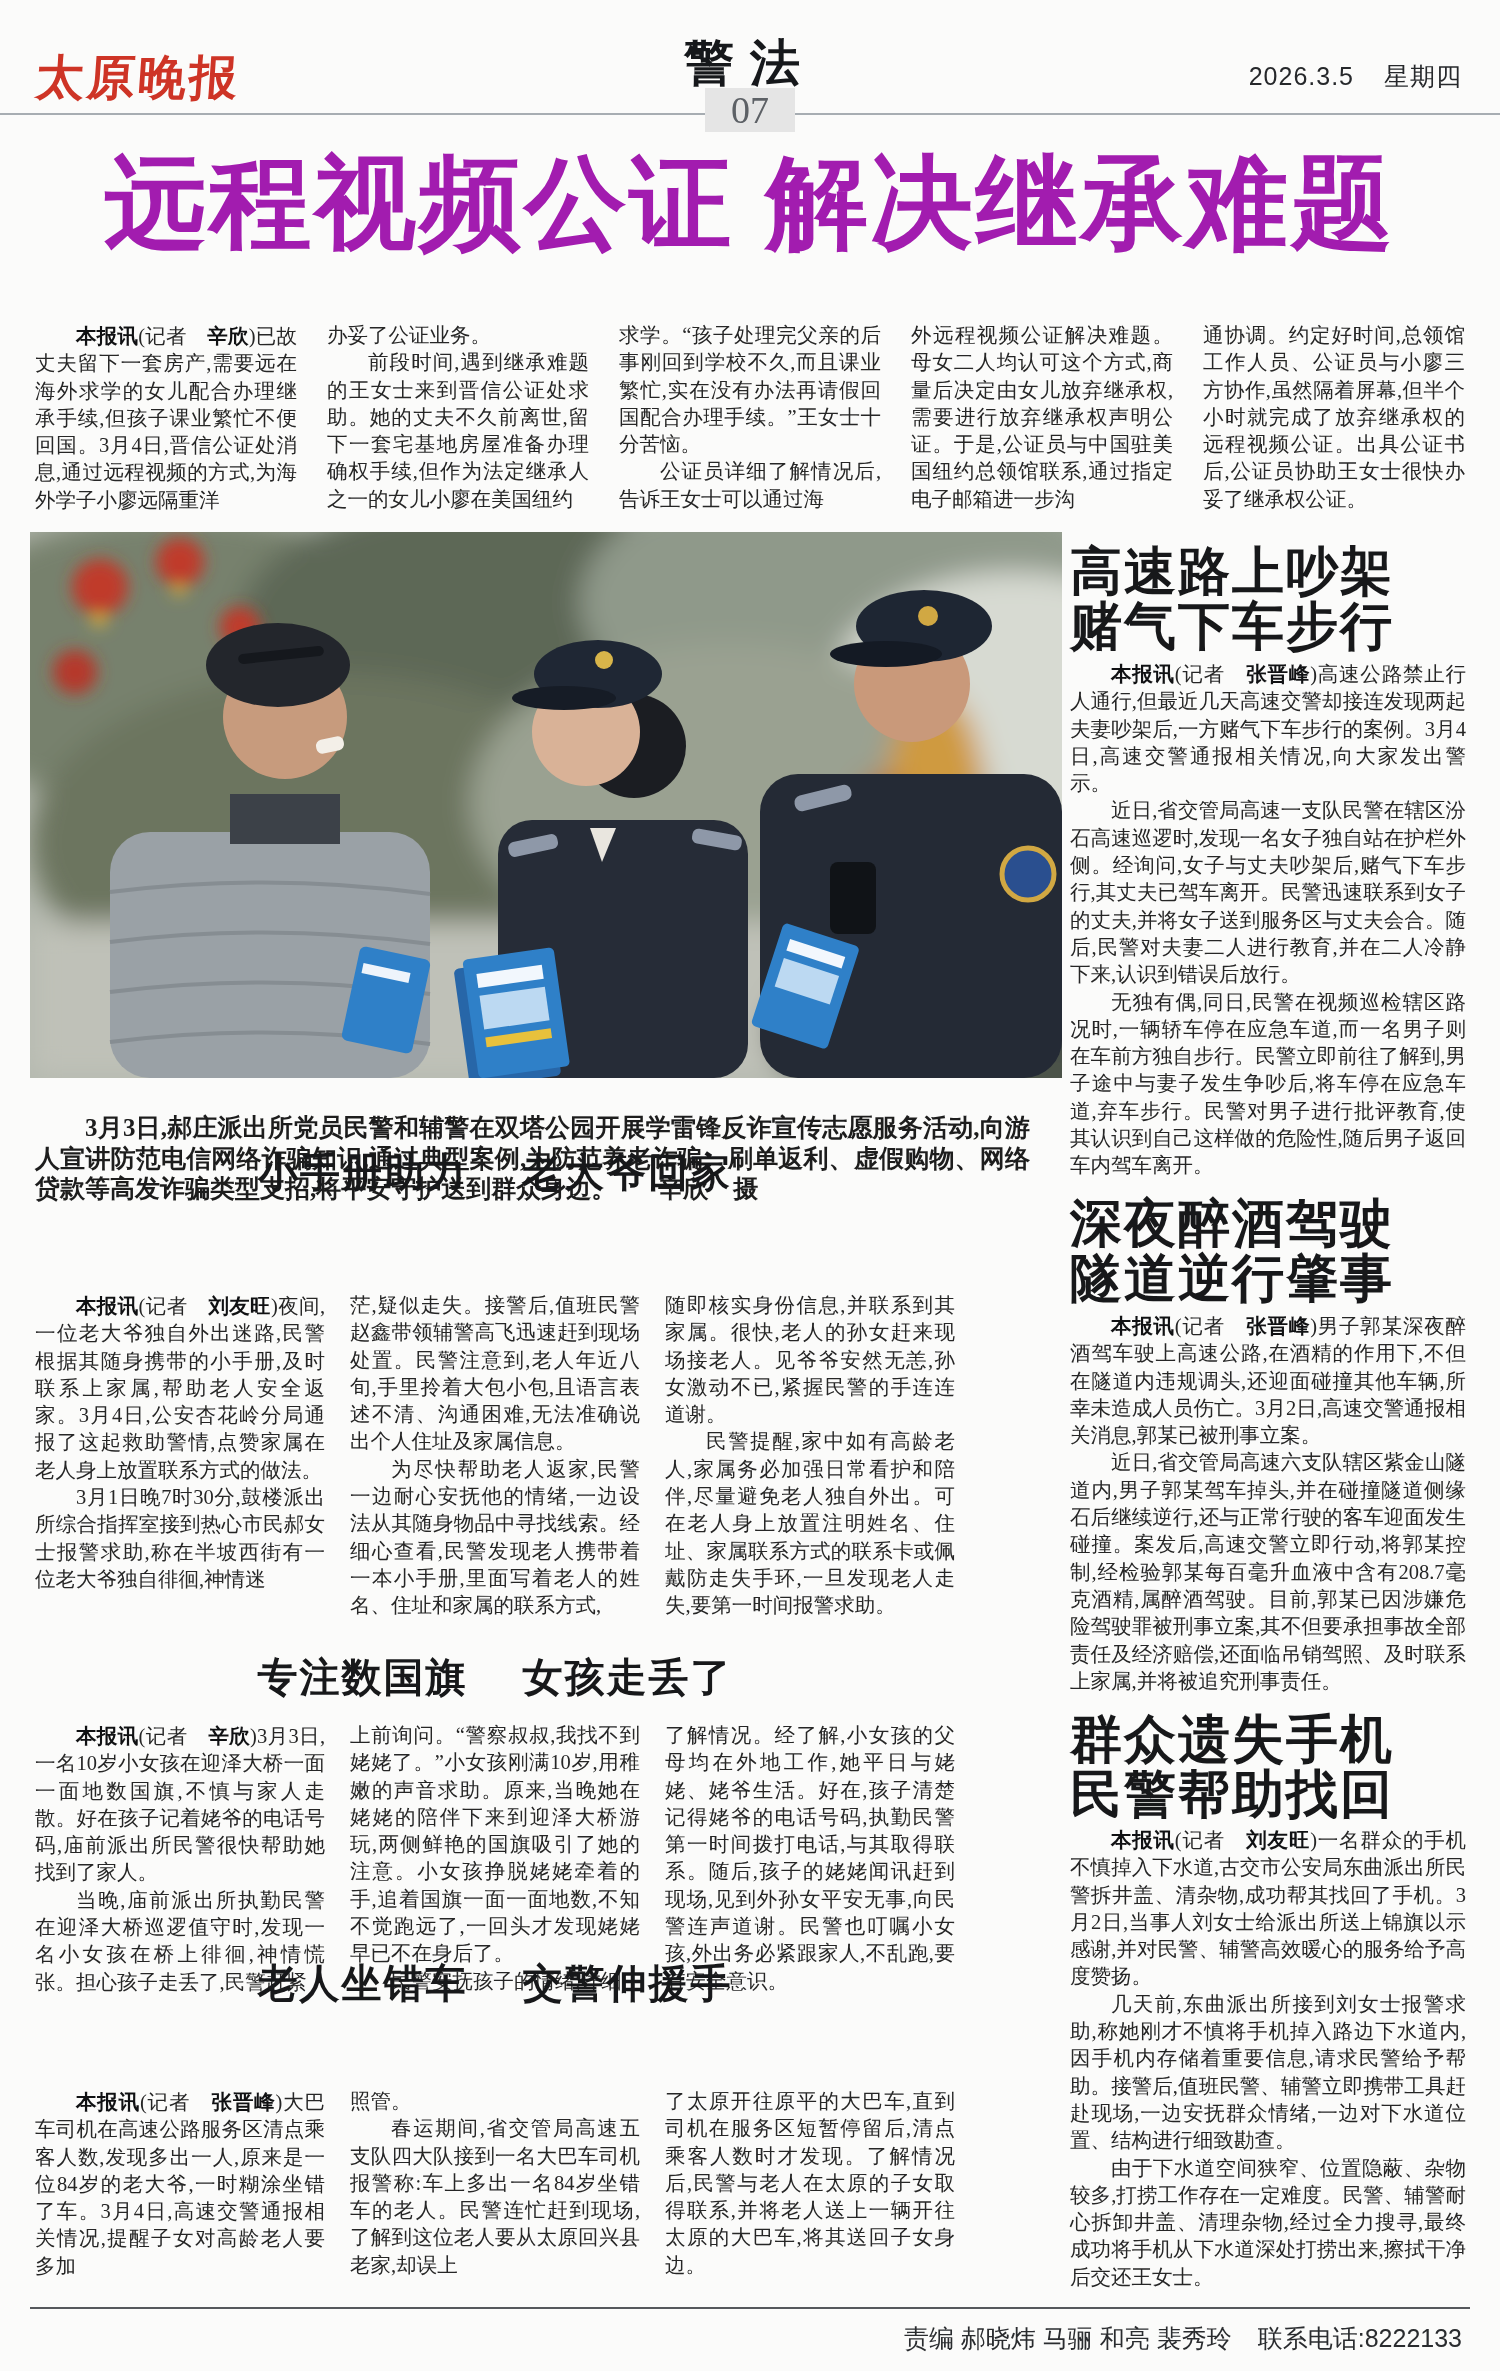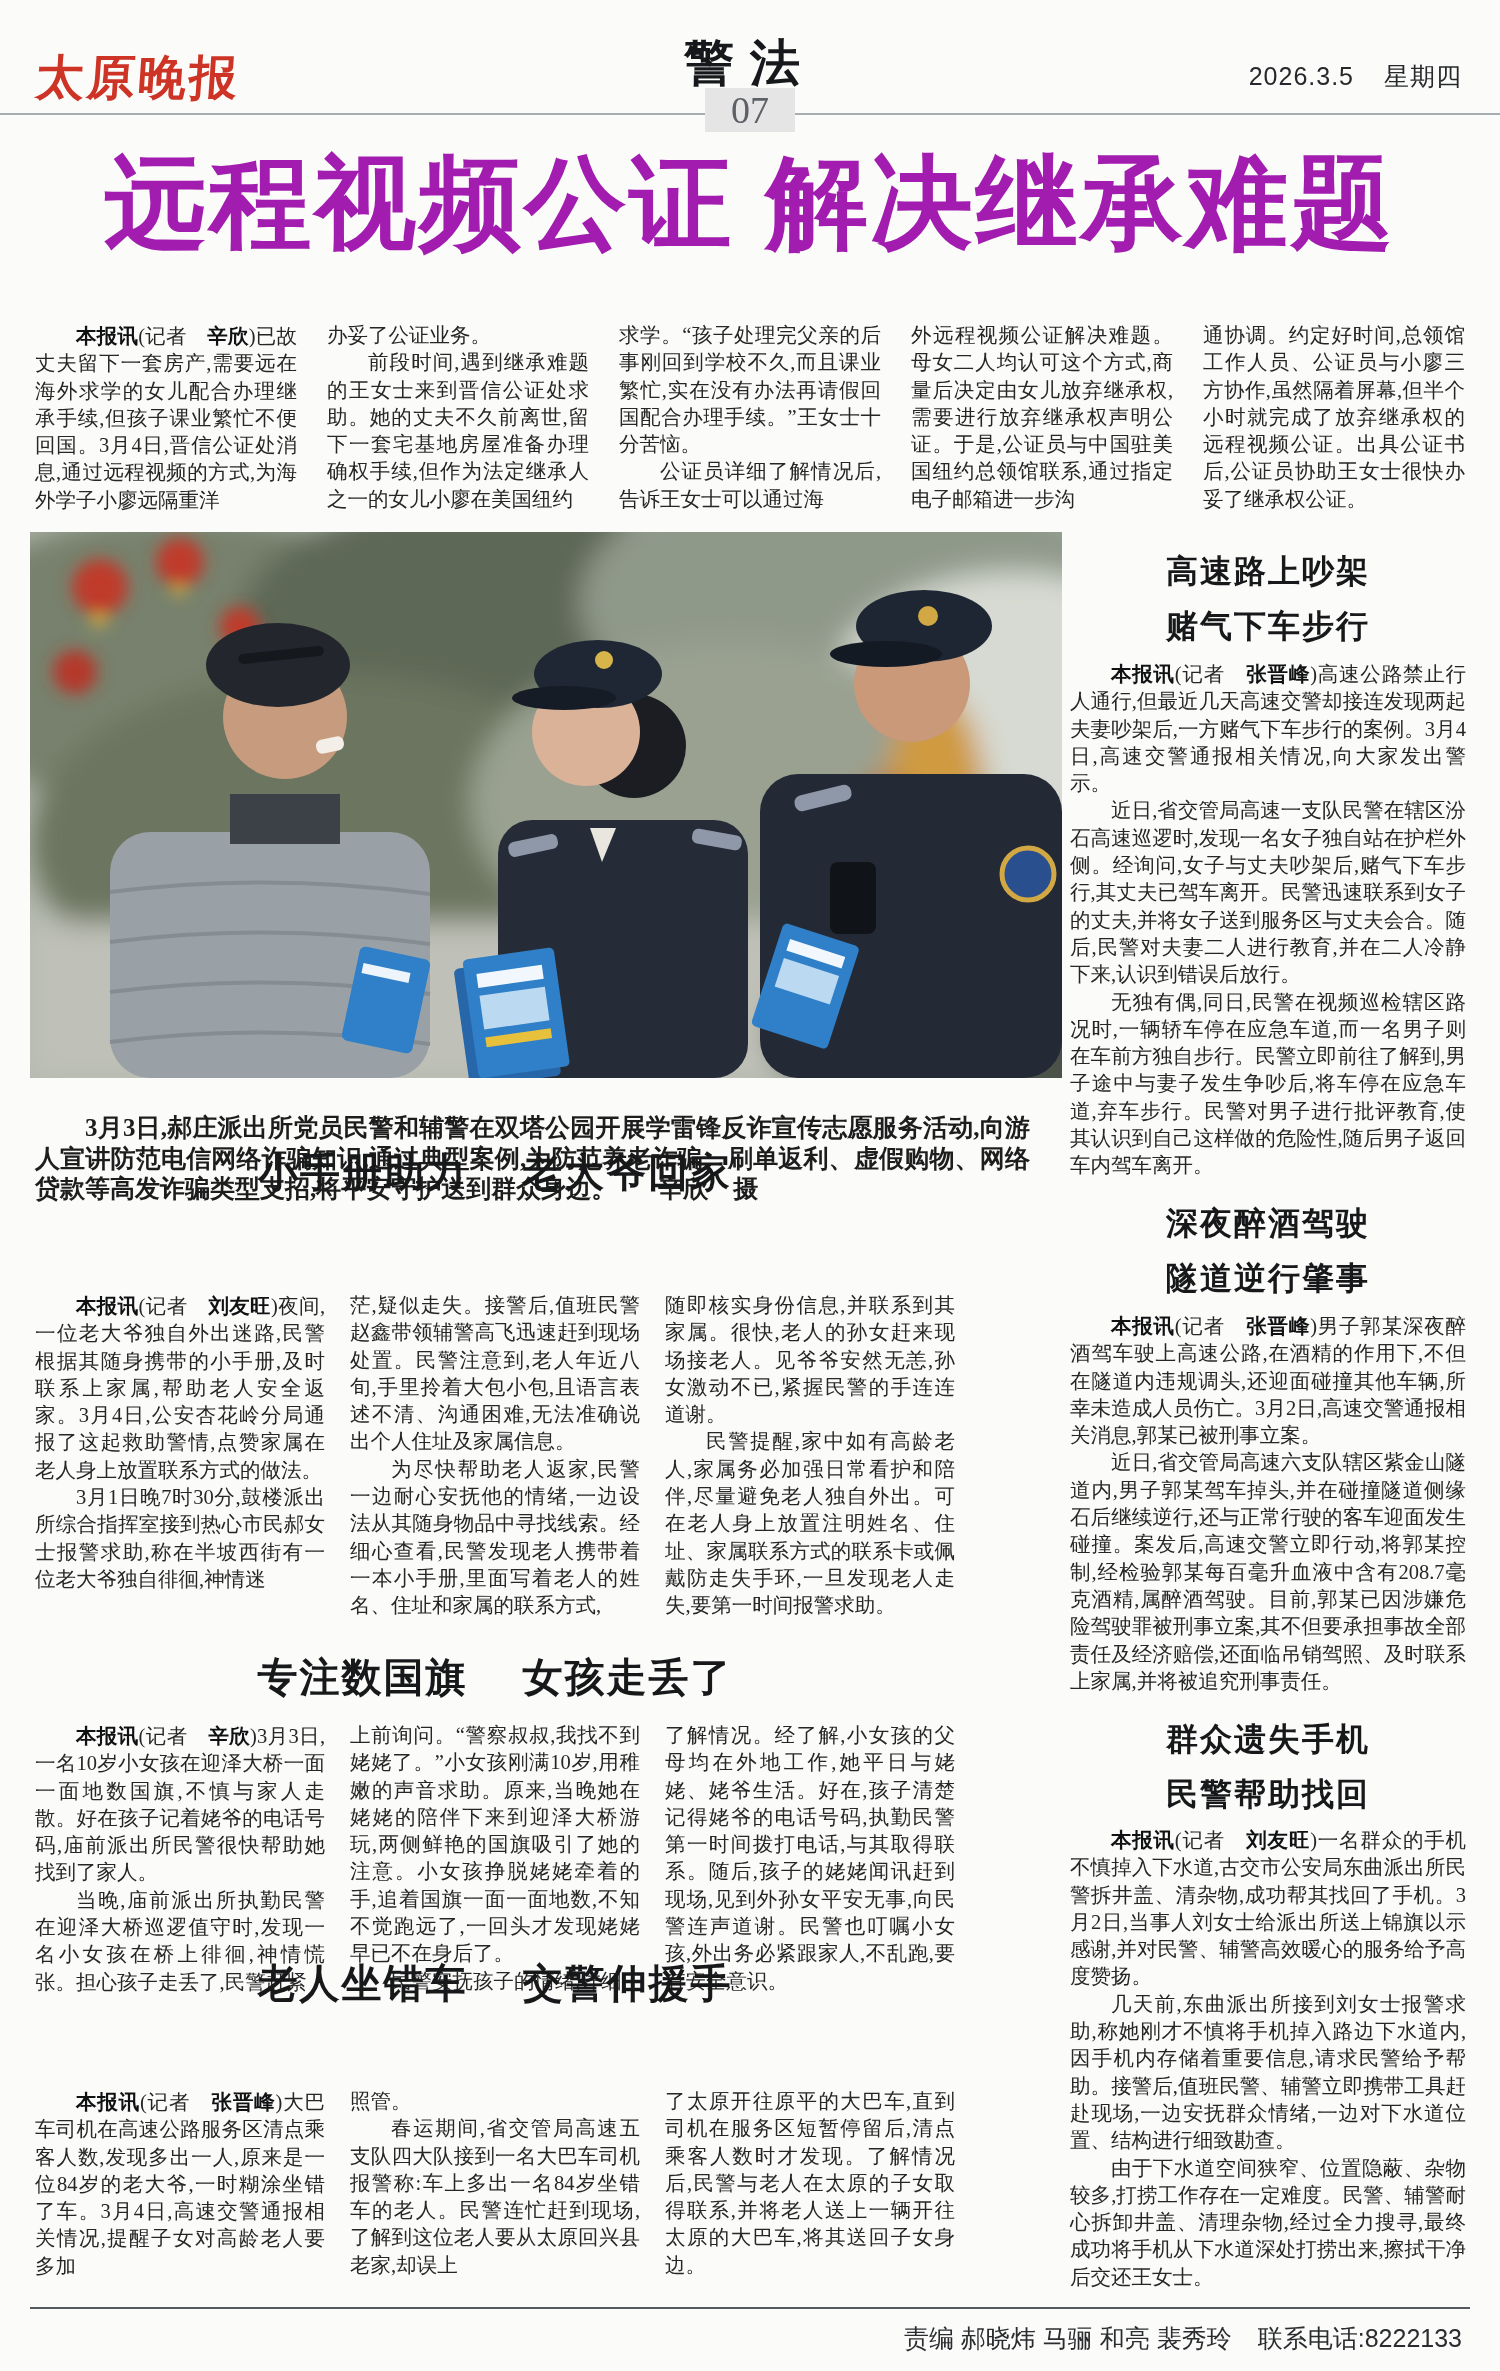--- a/index.html
+++ b/index.html
@@ -36,21 +36,21 @@
   .photo{left:30px;top:532px;width:1032px;height:546px;background:#aab0a6;}
   .caption{left:35px;top:1088px;width:995px;font-size:25px;line-height:30.5px;font-weight:700;
     color:#1d1d1d;text-align:justify;text-indent:2em;word-break:break-all;}
   .caption .credit{font-weight:700;margin-left:42px;white-space:nowrap;}
   
   .mid-title{left:35px;width:920px;text-align:center;font-size:40px;font-weight:900;color:#17181a;
     letter-spacing:2px;white-space:nowrap;}
   .mid-body{left:35px;width:920px;gap:25px;}
   .mid-body .col{width:290px;flex:0 0 290px;}
   
-  .right-title{left:1070px;width:396px;text-align:center;font-size:32px;line-height:55px;
+  .right-title{left:1070px;width:396px;text-align:left;font-size:52px;line-height:55px;
     font-weight:900;color:#17181a;letter-spacing:2px;}
   .right-body{left:1070px;width:396px;}
   
   .footer-rule{left:30px;top:2307px;width:1440px;height:2px;background:#55585c;}
   .footer{left:0;top:2322px;width:1462px;text-align:right;font-size:25px;color:#2a2c2f;}
   .footer .gap{display:inline-block;width:26px;}
 </style>
 </head>
 <body>
 

